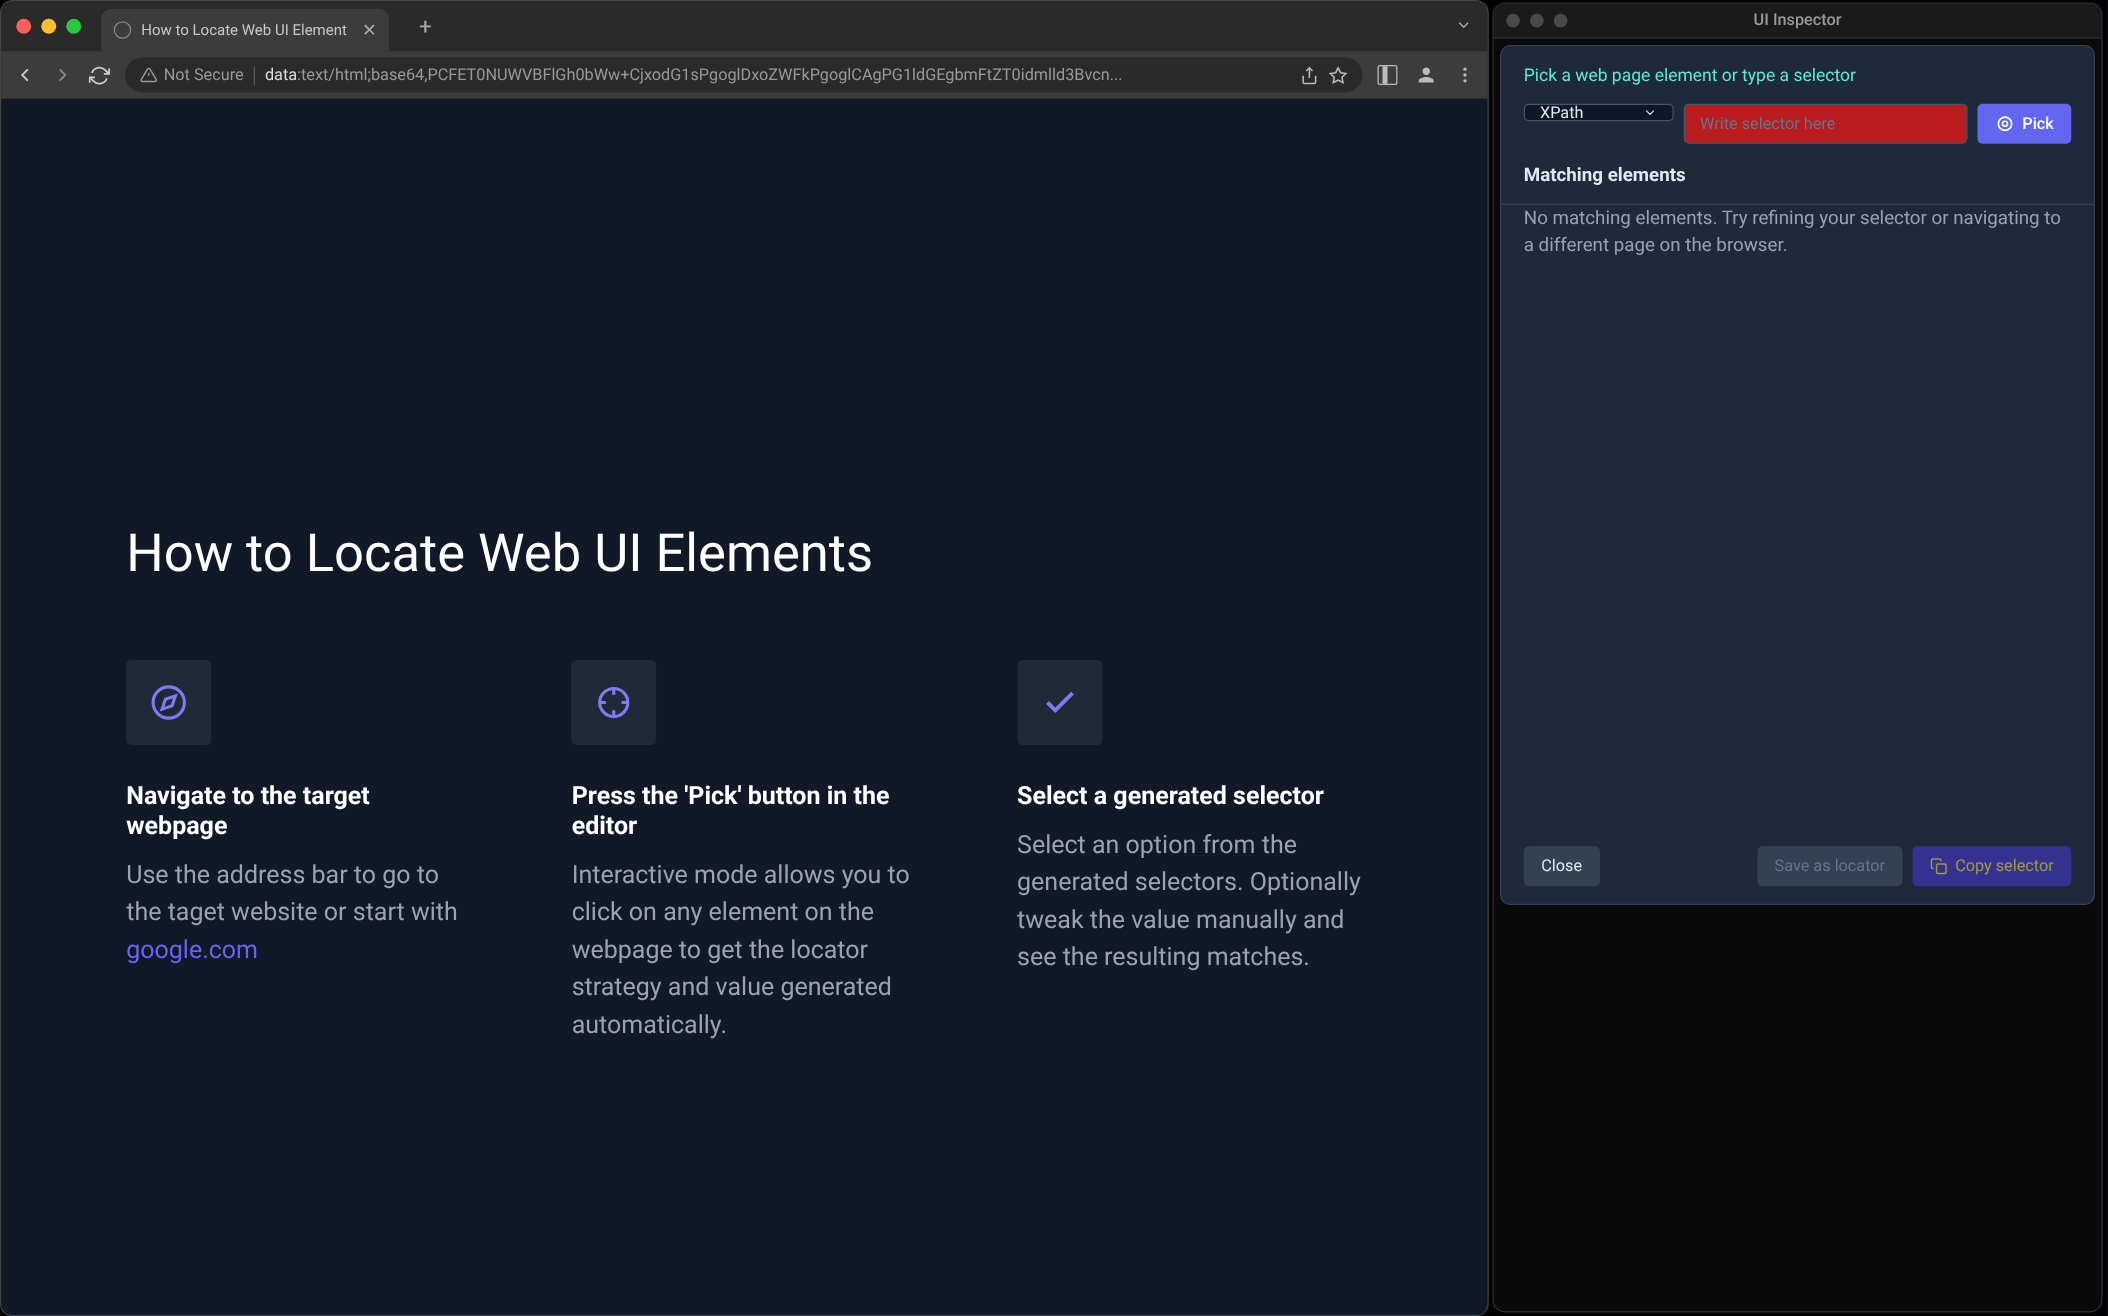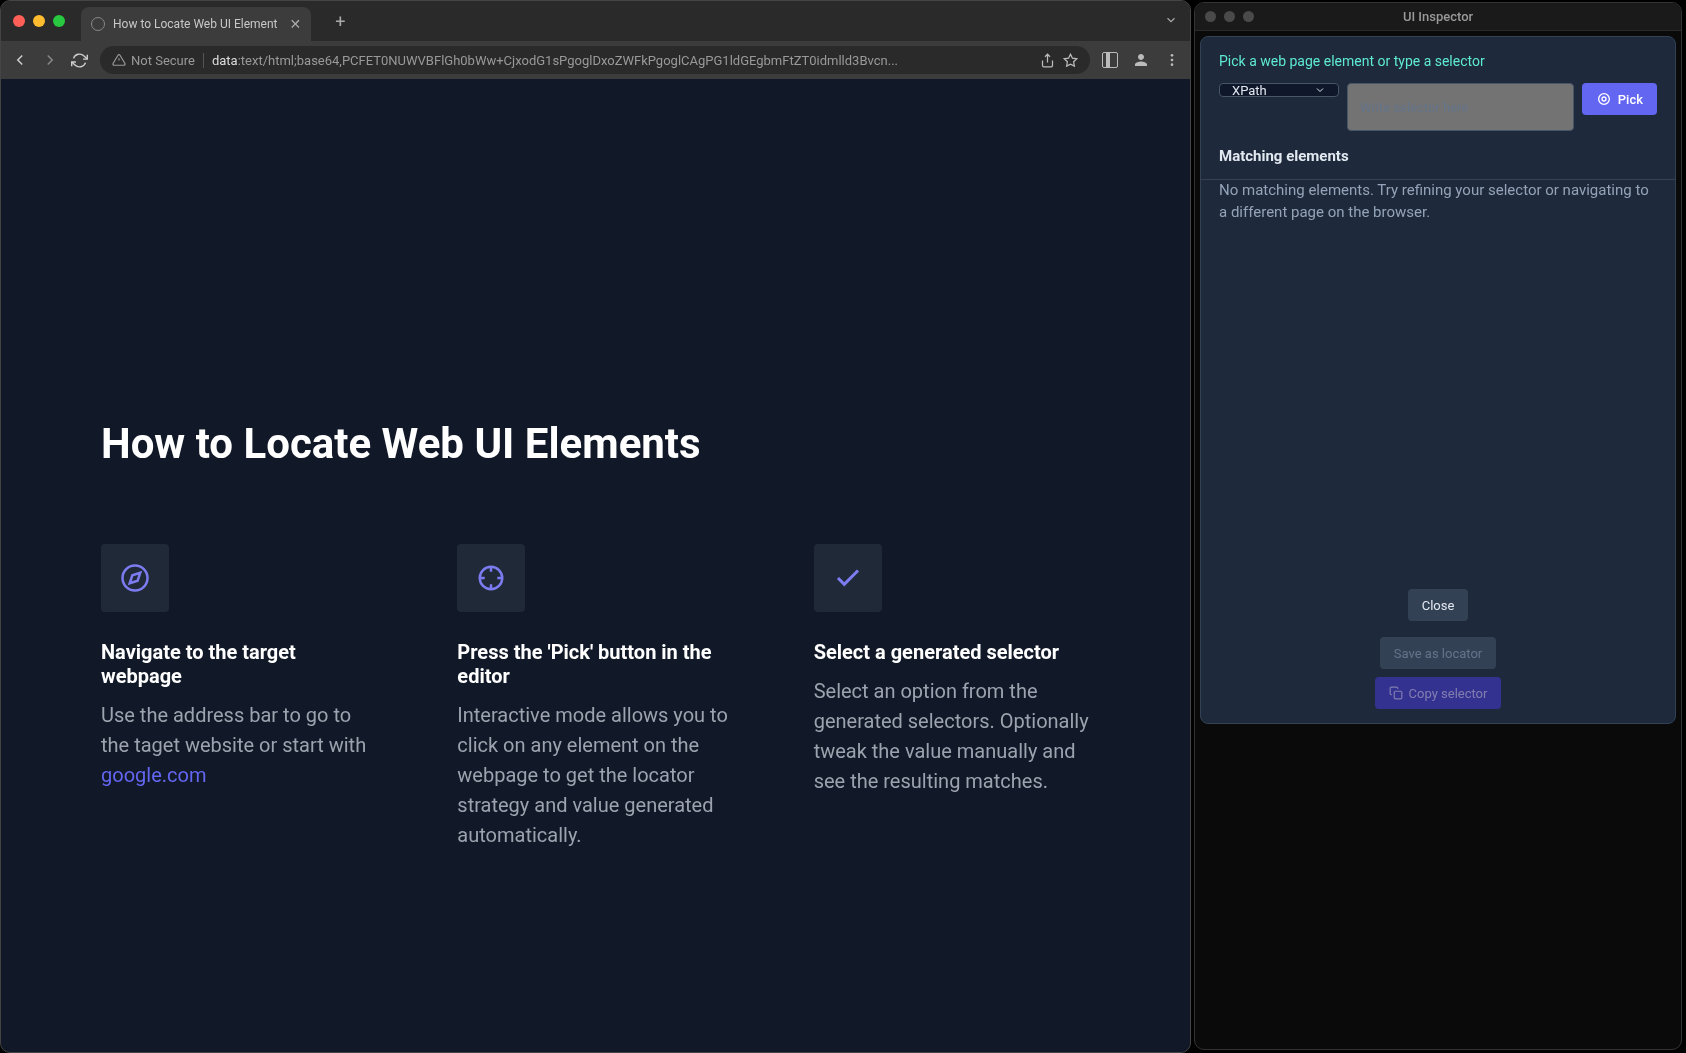--- a/index.html
+++ b/index.html
@@ -153,23 +153,23 @@
     
     .page {
       background: #111827;
       height: calc(100% - 78px);
       padding: 0 100px;
       color: #fff;
       position: relative;
     }
     .page-title {
       font-size: 42px;
-      font-weight: 700;
+      font-weight: 400;
       padding-top: 340px;
-      margin-bottom: 76px;
+      margin-bottom: 60px;
     }
     .steps {
       display: flex;
       gap: 80px;
     }
     .step {
       flex: 1;
     }
     .step-icon-box {
       width: 68px;
@@ -265,22 +265,22 @@
       border-radius: 4px;
       display: flex;
       align-items: center;
       justify-content: space-between;
       padding: 0 12px;
       color: #e2e8f0;
       font-size: 13px;
     }
     .selector-input {
       flex: 1;
-      height: 48px;
-      background: #737373;
+      height: 32px;
+      background: #b91c1c;
       border: 1px solid #475569;
       border-radius: 4px;
       padding: 0 12px;
       color: #e2e8f0;
       font-size: 13px;
     }
     .selector-input::placeholder { color: #64748b; }
     .pick-btn {
       height: 32px;
       background: #6366f1;
@@ -310,21 +310,20 @@
     .no-match {
       color: #94a3b8;
       font-size: 15px;
       line-height: 1.45;
     }
     .panel-footer {
       padding: 14px 18px;
       display: flex;
       gap: 8px;
       align-items: center;
-      flex-direction: column;
     }
     .footer-btn {
       height: 32px;
       border-radius: 4px;
       padding: 0 14px;
       font-size: 13px;
       border: none;
       display: flex;
       align-items: center;
       gap: 6px;
@@ -333,21 +332,21 @@
       background: #334155;
       color: #e2e8f0;
     }
     .spacer { flex: 1; }
     .btn-save {
       background: #334155;
       color: #64748b;
     }
     .btn-copy {
       background: #4338ca;
-      color: #c4b5fd;
+      color: #fde047;
       opacity: 0.6;
     }
   </style>
 </head>
 <body>
 
 <div class="browser">
   <div class="browser-header">
     <div class="traffic-lights">
       <div class="tl tl-red"></div>

